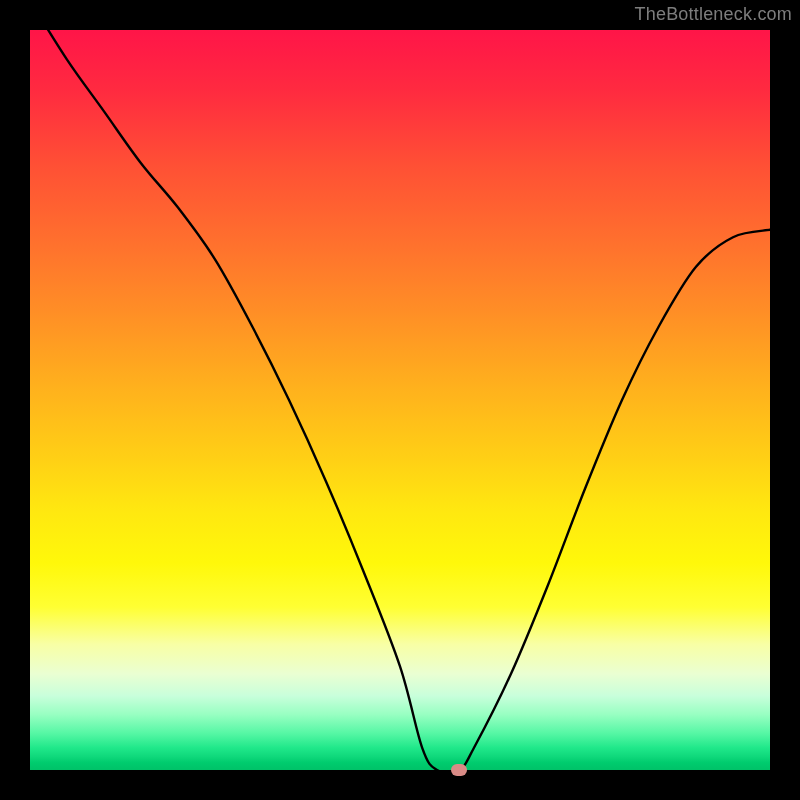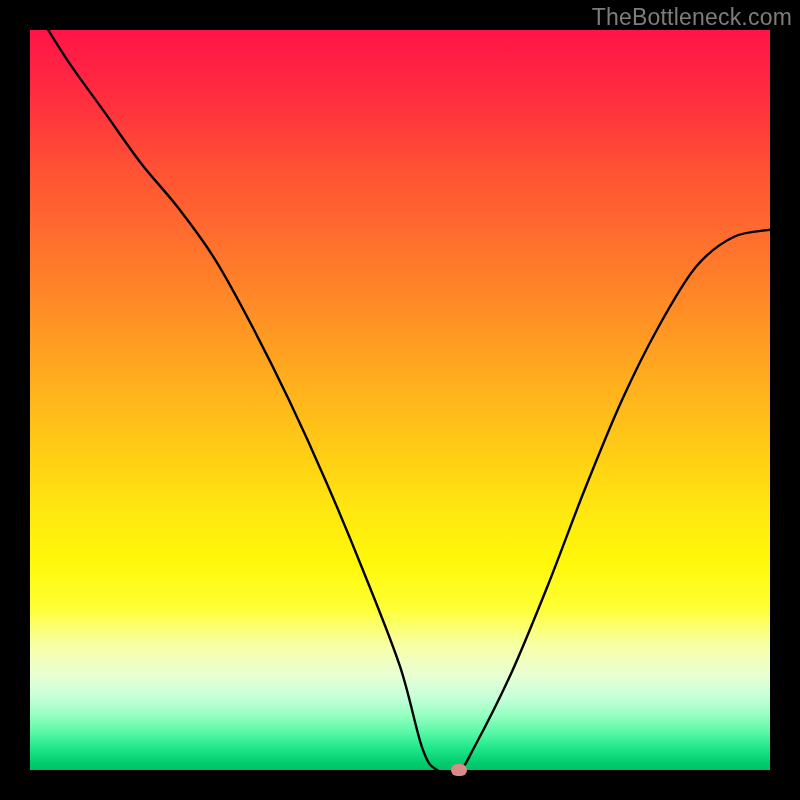--- a/index.html
+++ b/index.html
@@ -51,21 +51,21 @@
     height: 12px;
     border-radius: 6px;
     background: #d98b86;
     transform: translate(-50%, -50%);
   }
   .watermark {
     position: absolute;
     top: 4px;
     right: 8px;
     font-family: Arial, Helvetica, sans-serif;
-    font-size: 23px;
+    font-size: 18px;
     color: #7d7d7d;
     letter-spacing: 0.2px;
   }
 </style>
 </head>
 <body>
 <div class="frame">
   <div class="watermark">TheBottleneck.com</div>
   <div class="plot-area">
     <svg class="curve" viewBox="0 0 740 740" preserveAspectRatio="none">

